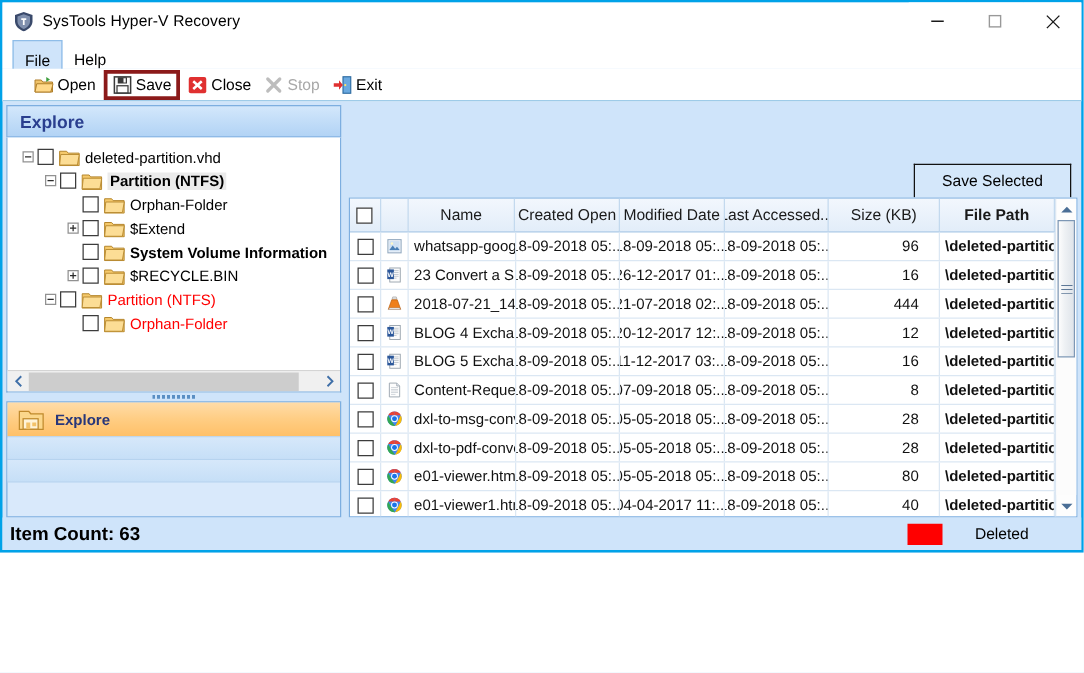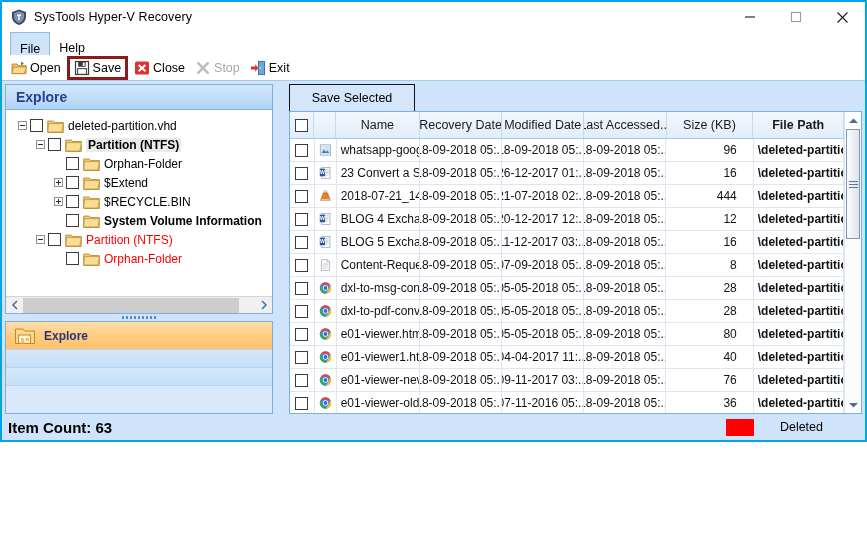--- a/index.html
+++ b/index.html
@@ -51,40 +51,40 @@
     cursor: default;
   }
   .menu-item.active {
     background: #cfe4fa; border: 1px solid #8fbde8;
   }
 
   
   .toolbar {
     height: 26px; background: #ffffff;
     border-bottom: 1px solid #9ecbe8;
-    display: flex; align-items: center; padding-left: 4px;
+    display: flex; align-items: center; padding-left: 20px;
     flex: none; position: relative;
   }
   .tb-btn {
     display: flex; align-items: center; gap: 3px;
     padding: 1px 5px; font-size: 12.5px; color: #000;
     height: 22px; cursor: default; position: relative;
   }
   .tb-btn.disabled { color: #a8a8a8; }
   .tb-btn.highlight {
     border: 3px solid #8b1a1a;
     padding: 0 4px;
     height: 24px;
     margin: 0 1px;
   }
   .tb-ico { width: 16px; height: 16px; flex: none; display:block; }
 
   
   .body {
-    flex: 1; display: flex; padding: 3px 3px 0 3px; gap: 16px;
+    flex: 1; display: flex; padding: 3px 3px 0 3px; gap: 6px;
     min-height: 0;
   }
 
   
   .leftpane {
     width: 268px; flex: none;
     display: flex; flex-direction: column; min-height: 0;
   }
   .explore-head {
     height: 26px;
@@ -174,22 +174,23 @@
   }
   .navitem.blank { height: 18px; }
   .nav-ico { width: 22px; height: 20px; flex: none; }
   .nav-label { font-size: 12px; font-weight: bold; color: #27367a; }
 
   
   .rightpane {
     flex: 1; display: flex; flex-direction: column; min-height: 0; min-width: 0;
   }
   .save-row {
-    height: 27px; flex: none; display: flex; justify-content: flex-start;
+    height: 27px; flex: none; display: flex; justify-content: flex-end;
     align-items: flex-end;
+    margin-top: 47px;
   }
   .save-sel-btn {
     width: 126px; height: 27px;
     background: #d4e7fa; border: 1px solid #111;
     border-bottom: none;
     font-size: 12.5px; color: #000;
     display: flex; align-items: center; justify-content: center;
     cursor: default; margin-right: 5px;
   }
   .grid-wrap {
@@ -407,38 +408,38 @@
                 <span class="exp-box plus"></span>
               </span>
               <span class="tchk"></span>
               <span class="folder-ico"><svg width="17" height="14" viewBox="0 0 17 14">
   <path d="M.7 2 h5.6 l1.2 1.5 H16.3 v10 H.7 Z" fill="#f5c96b" stroke="#b5862c" stroke-width=".8"></path>
   <path d="M1.6 4.6 H16.4 L14.9 13 H.7 Z" fill="#fcdd95" stroke="#b5862c" stroke-width=".7"></path>
                 </svg></span>
               <span class="tlabel">$Extend</span>
             </div>
             <div class="tnode" style="padding-left: 44px;">
+              <span class="expander"></span>
+              <span class="tchk"></span>
+              <span class="folder-ico"><svg width="17" height="14" viewBox="0 0 17 14">
+  <path d="M.7 2 h5.6 l1.2 1.5 H16.3 v10 H.7 Z" fill="#f5c96b" stroke="#b5862c" stroke-width=".8"></path>
+  <path d="M1.6 4.6 H16.4 L14.9 13 H.7 Z" fill="#fcdd95" stroke="#b5862c" stroke-width=".7"></path>
+                </svg></span>
+              <span class="tlabel bold">System Volume Information</span>
+            </div>
+            <div class="tnode" style="padding-left: 44px;">
               <span class="expander">
                 <span class="exp-box plus"></span>
               </span>
               <span class="tchk"></span>
               <span class="folder-ico"><svg width="17" height="14" viewBox="0 0 17 14">
   <path d="M.7 2 h5.6 l1.2 1.5 H16.3 v10 H.7 Z" fill="#f5c96b" stroke="#b5862c" stroke-width=".8"></path>
   <path d="M1.6 4.6 H16.4 L14.9 13 H.7 Z" fill="#fcdd95" stroke="#b5862c" stroke-width=".7"></path>
                 </svg></span>
               <span class="tlabel">$RECYCLE.BIN</span>
-            </div>
-            <div class="tnode" style="padding-left: 44px;">
-              <span class="expander"></span>
-              <span class="tchk"></span>
-              <span class="folder-ico"><svg width="17" height="14" viewBox="0 0 17 14">
-  <path d="M.7 2 h5.6 l1.2 1.5 H16.3 v10 H.7 Z" fill="#f5c96b" stroke="#b5862c" stroke-width=".8"></path>
-  <path d="M1.6 4.6 H16.4 L14.9 13 H.7 Z" fill="#fcdd95" stroke="#b5862c" stroke-width=".7"></path>
-                </svg></span>
-              <span class="tlabel bold">System Volume Information</span>
             </div>
             <div class="tnode" style="padding-left: 26px;">
               <span class="expander">
                 <span class="exp-box"></span>
               </span>
               <span class="tchk"></span>
               <span class="folder-ico"><svg width="17" height="14" viewBox="0 0 17 14">
   <path d="M.7 2 h5.6 l1.2 1.5 H16.3 v10 H.7 Z" fill="#f5c96b" stroke="#b5862c" stroke-width=".8"></path>
   <path d="M1.6 4.6 H16.4 L14.9 13 H.7 Z" fill="#fcdd95" stroke="#b5862c" stroke-width=".7"></path>
                 </svg></span>
@@ -495,21 +496,21 @@
         <div class="save-sel-btn">Save Selected</div>
       </div>
       <div class="grid-wrap">
         <div class="grid">
           <div class="ghead">
             <div class="gh c-chk">
               <span class="rowchk"></span>
             </div>
             <div class="gh c-ico"></div>
             <div class="gh c-name">Name</div>
-            <div class="gh c-created">Recovery Date</div>
+            <div class="gh c-created">Created Open</div>
             <div class="gh c-mod">Modified Date</div>
             <div class="gh c-last">Last Accessed...</div>
             <div class="gh c-size">Size (KB)</div>
             <div class="gh c-path">File Path</div>
           </div>
           <div class="gbody" id="gbody">
               <div class="grow">
                 <div class="gc c-chk center">
                   <span class="rowchk"></span>
                 </div>

